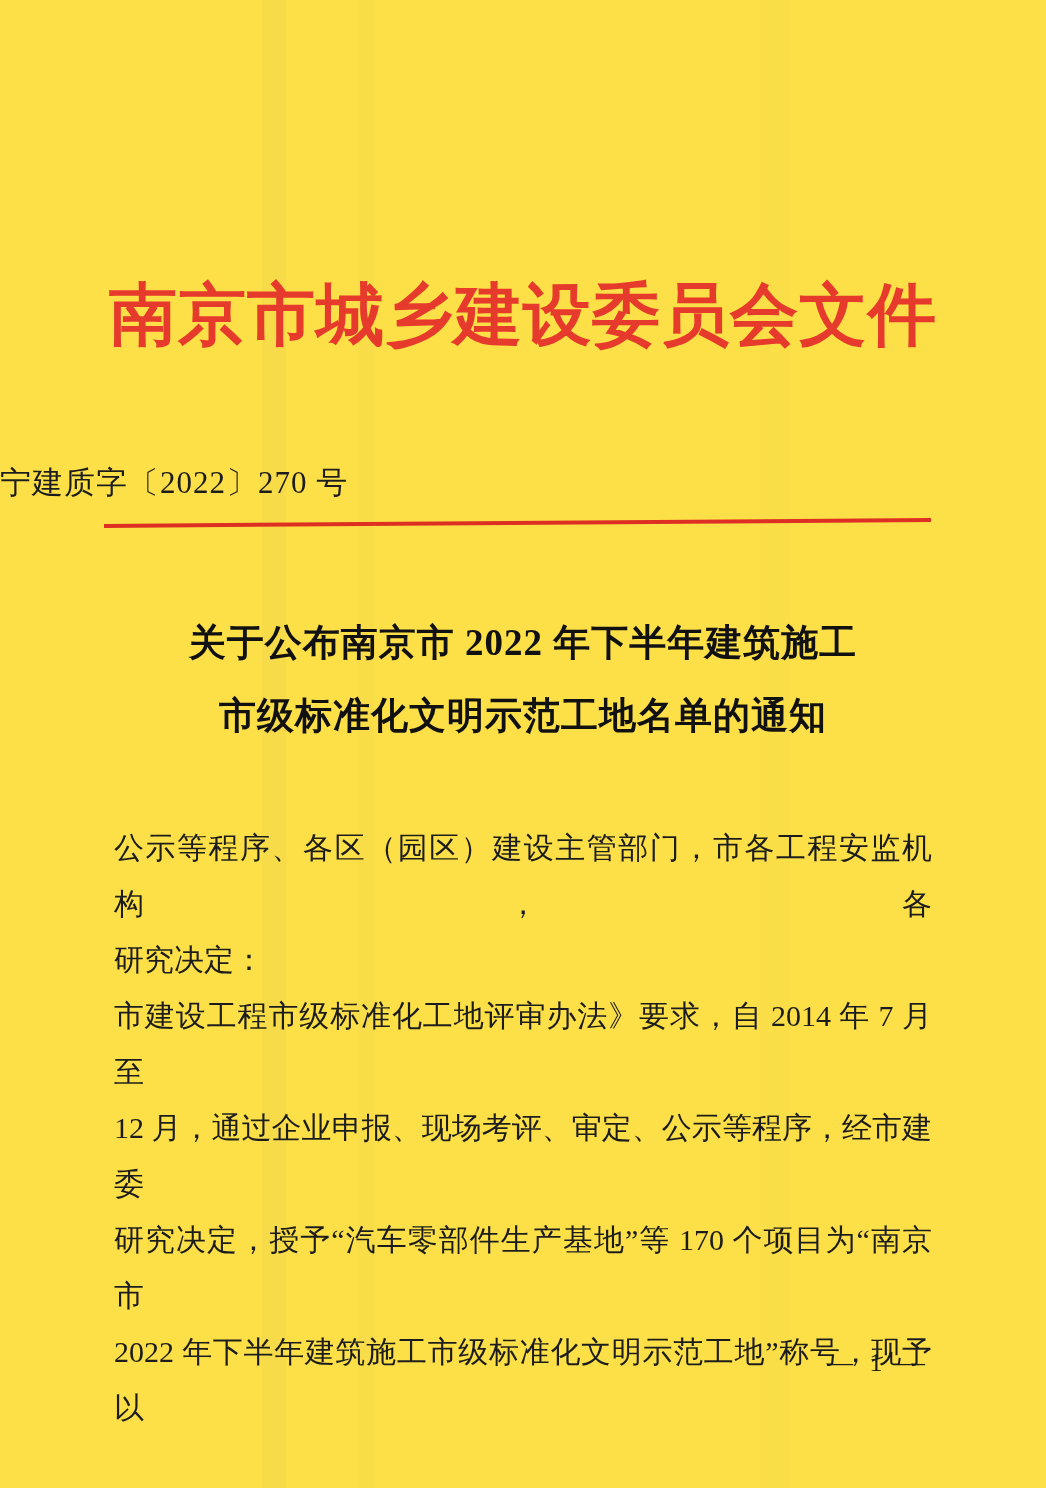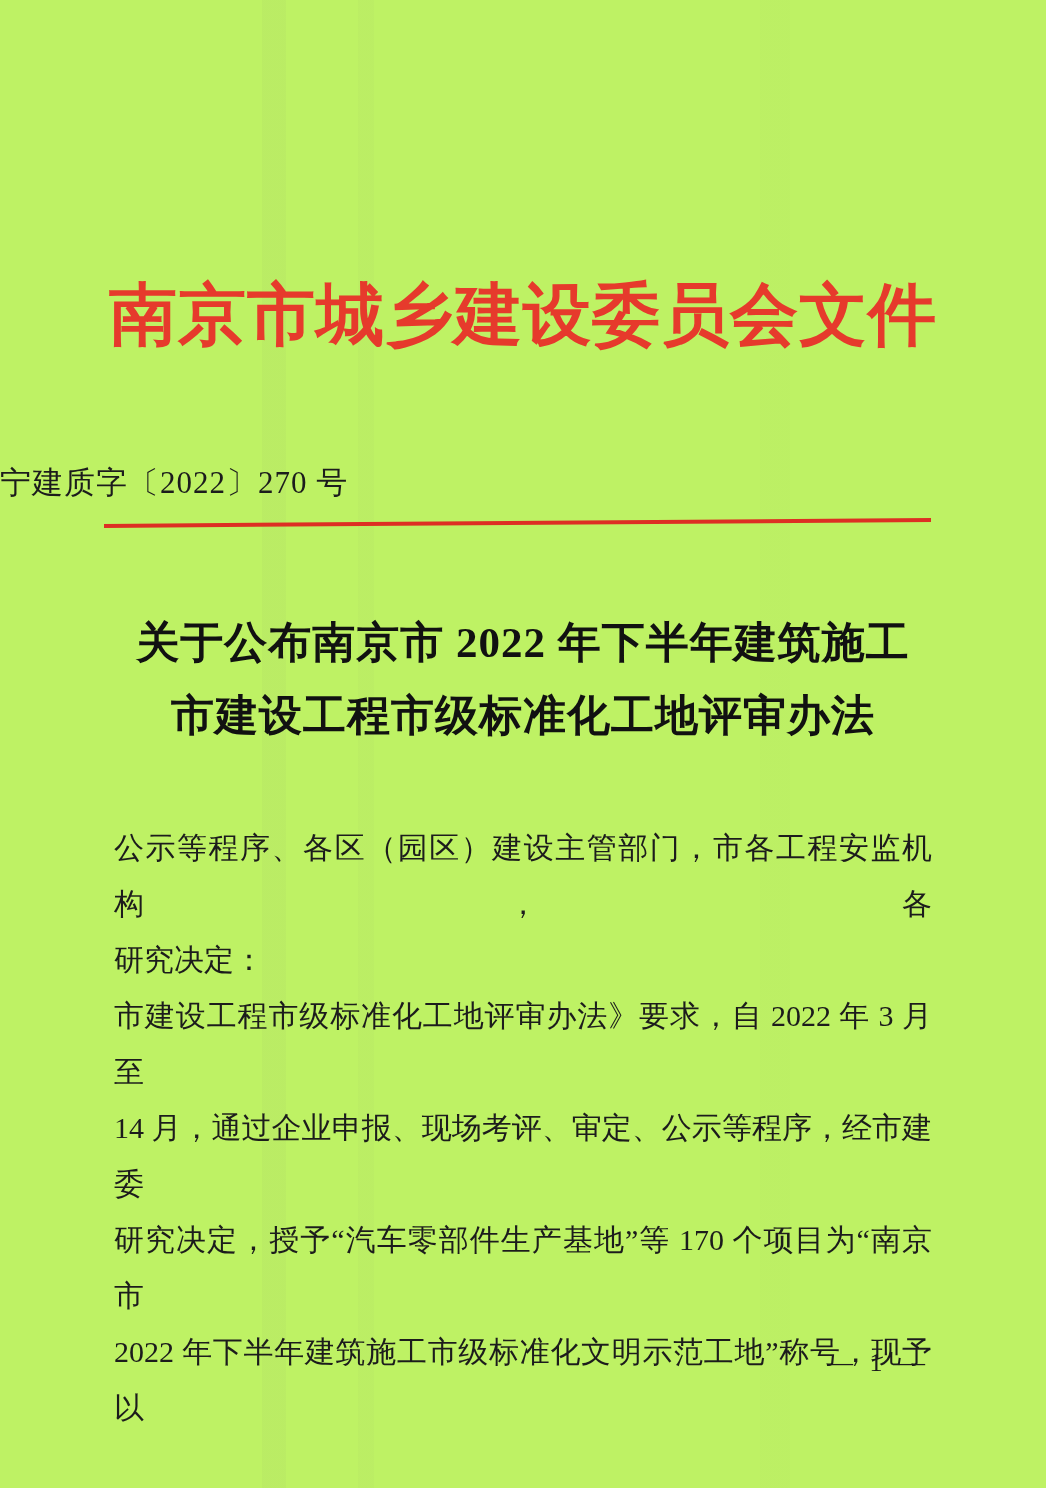--- a/index.html
+++ b/index.html
@@ -9,21 +9,21 @@
   }
   * { margin: 0; padding: 0; box-sizing: border-box; }
   html, body {
     background: #ffffff;
     font-family: "Liberation Serif", "DejaVu Serif", serif;
   }
   .page {
     position: relative;
     width: 1046px;
     height: 1488px;
-    background: #bef264;
+    background: #fde047;
     overflow: hidden;
   }
   
   .page::before {
     content: "";
     position: absolute;
     inset: 0;
     pointer-events: none;
     background:
       linear-gradient(90deg,
@@ -66,21 +66,21 @@
     height: 4px;
     background: var(--divider-red);
     transform: rotate(-0.4deg);
   }
   .notice-title {
     position: absolute;
     top: 606px;
     left: 0;
     width: 100%;
     text-align: center;
-    font-size: 43px;
+    font-size: 37px;
     line-height: 73px;
     font-weight: 700;
     color: #111111;
     letter-spacing: 1px;
   }
   .body-text {
     position: absolute;
     top: 820px;
     left: 114px;
     width: 818px;
@@ -118,28 +118,28 @@
 <div class="page">
 
   <div class="header-title">南京市城乡建设委员会文件</div>
 
   <div class="doc-number">宁建质字〔2022〕270 号</div>
 
   <div class="red-line"></div>
 
   <div class="notice-title">
     <div>关于公布南京市 2022 年下半年建筑施工</div>
-    <div>市建设工程市级标准化工地评审办法</div>
+    <div>市级标准化文明示范工地名单的通知</div>
   </div>
 
   <div class="body-text">
     <div class="line justify">公示等程序、各区（园区）建设主管部门，市各工程安监机构，各</div>
     <div class="line">研究决定：</div>
-    <div class="line justify">市建设工程市级标准化工地评审办法》要求，自 2022 年 3 月至</div>
-    <div class="line justify">14 月，通过企业申报、现场考评、审定、公示等程序，经市建委</div>
+    <div class="line justify">市建设工程市级标准化工地评审办法》要求，自 2014 年 7 月至</div>
+    <div class="line justify">12 月，通过企业申报、现场考评、审定、公示等程序，经市建委</div>
     <div class="line justify">研究决定，授予“汽车零部件生产基地”等 170 个项目为“南京市</div>
     <div class="line justify">2022 年下半年建筑施工市级标准化文明示范工地”称号，现予以</div>
 
   </div>
 
   <div class="page-number">— 1 —</div>
 
 </div>
 
 </body></html>

